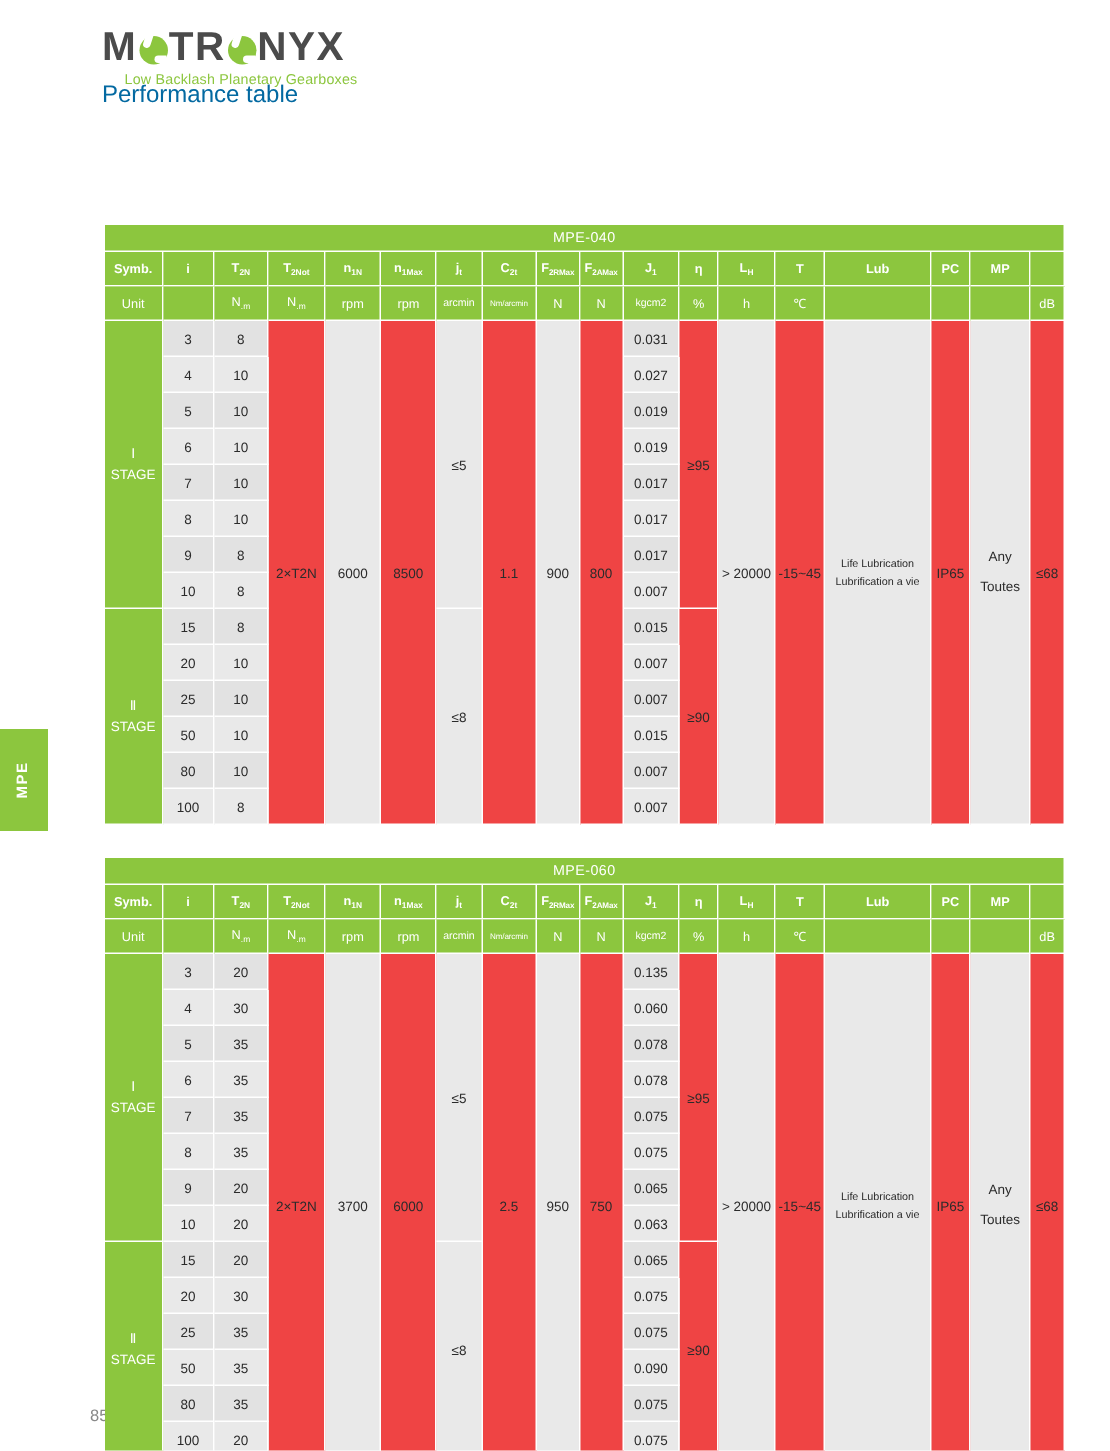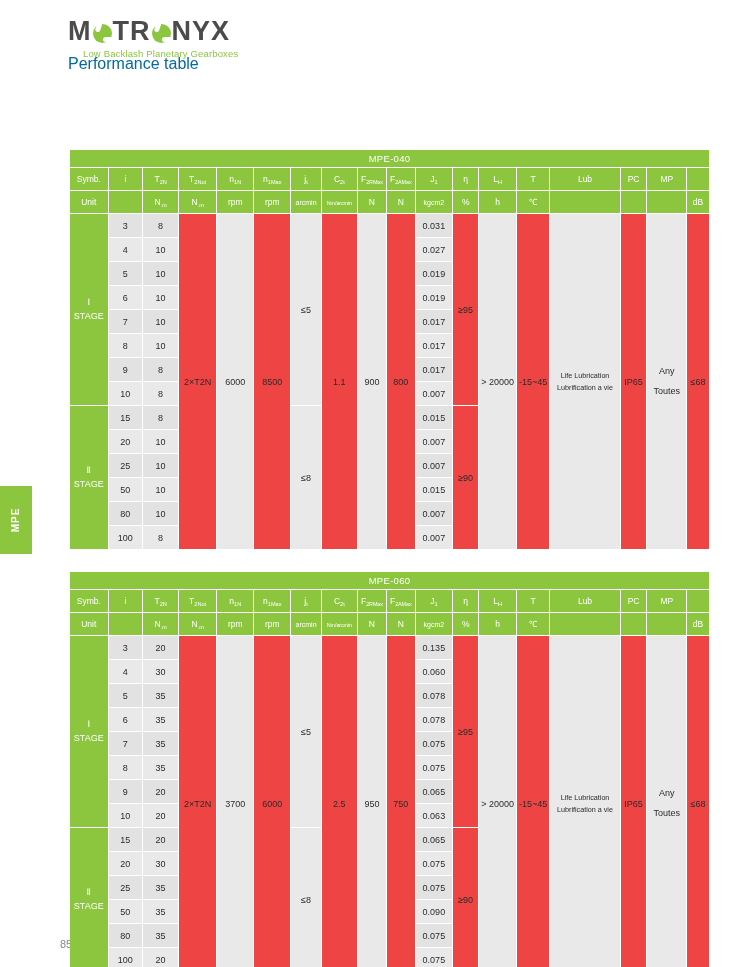--- a/index.html
+++ b/index.html
@@ -75,21 +75,21 @@
     font-size:9.5px; font-weight:bold; height:18px;
     letter-spacing:.3px;
     border-right:none;
   }
 
   
   .hdr {
     background:#8cc63e; color:#ffffff; height:23px; font-size:8.5px;
     line-height:1.05;
   }
-  .hdr.sym { font-size:8.5px; }
+  .hdr.sym { font-size:8.5px;font-weight:bold; }
   .hdr.unit { font-size:8.5px; }
   .hdr sub { font-size:5.6px; vertical-align:baseline; position:relative; top:2px; }
   .hdr .tiny { font-size:5.4px; letter-spacing:-.1px; }
   .hdr .sm   { font-size:7px; }
 
   
   .c { font-size:9px; color:#2b2b2b; height:24px; }
   .g1 { background:#e9e9e9; }   
   .g2 { background:#ef4444; }   
   .g3 { background:#e2e2e2; }   

